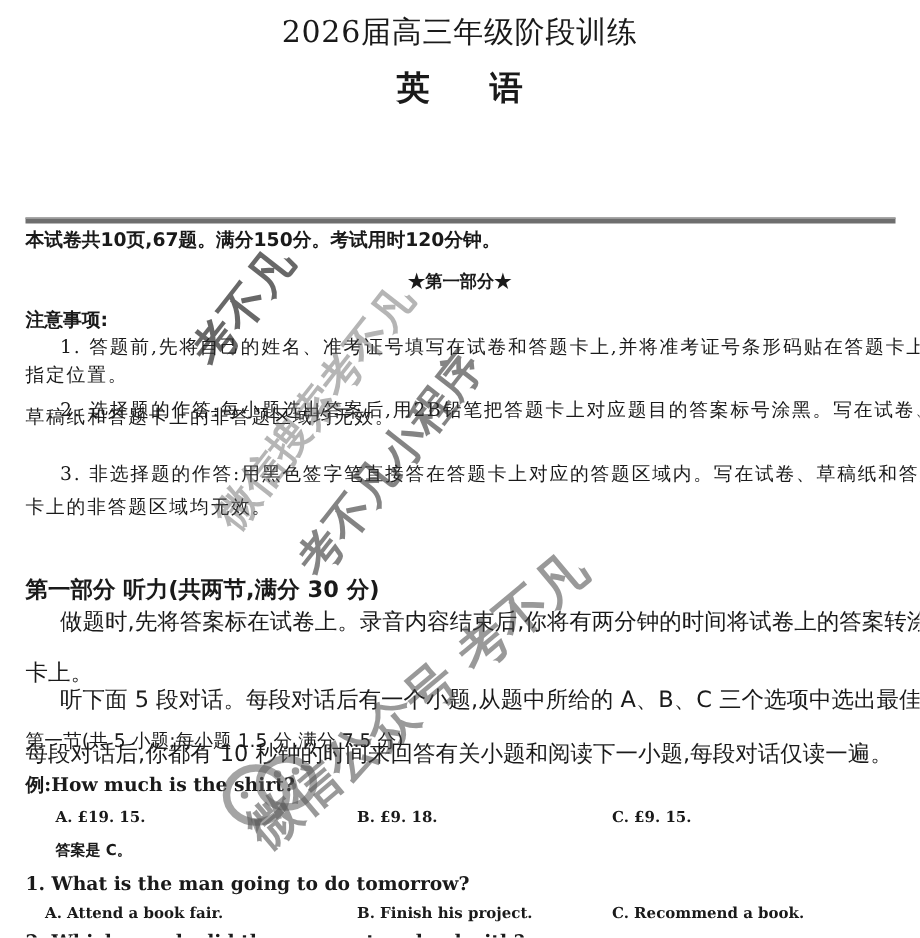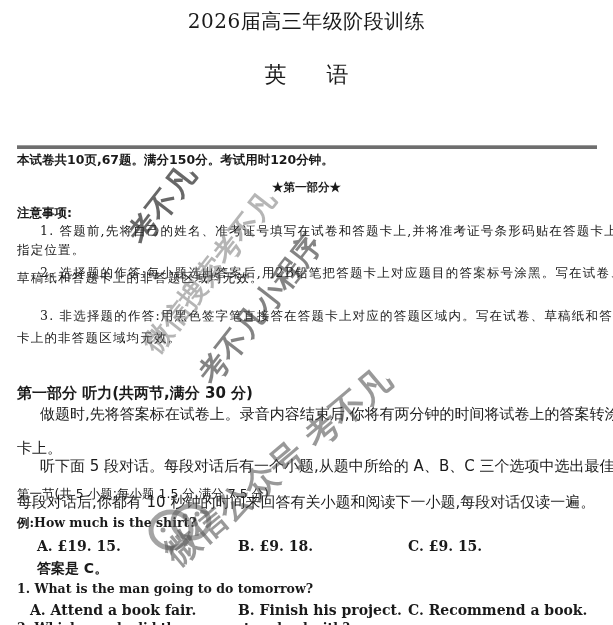--- a/index.html
+++ b/index.html
@@ -25,25 +25,25 @@
       top: 8px;
       left: 0; width: 613px;
       text-align: center;
       font-size: 20px;
       font-weight: normal;
       letter-spacing: 0.5px;
       font-family: "DejaVu Serif", serif;
     }
     .subject-title {
       position: absolute;
-      top: 60px;
+      top: 44px;
       left: 0; width: 613px;
       text-align: center;
       font-size: 22px;
-      font-weight: normal;
+      font-weight: bold;
       font-family: "DejaVu Sans", sans-serif;
       letter-spacing: 40px;
       padding-left: 40px;
       box-sizing: border-box;
     }
     .rule {
       position: absolute;
       left: 17px;
       top: 145px;
       width: 580px;
@@ -70,21 +70,21 @@
     .n4  { left: 40px; top: 351px; }
 
     .part-h { left: 17px; top: 384px; font-size: 15px; font-weight: bold; font-family: "DejaVu Sans", sans-serif; }
     .para { font-size: 15px; font-weight: normal; font-family: "DejaVu Sans", sans-serif; }
     .p1a { left: 40px; top: 405px; }
     .p1b { left: 17px; top: 427px; margin-top: 12px; }
     .sec-h { left: 17px; top: 449px; font-size: 12.5px; font-weight: normal; font-family: "DejaVu Sans", sans-serif; margin-top: 36px; }
     .p2a { left: 40px; top: 457px; }
     .p2b { left: 17px; top: 493px; }
     .eg { left: 17px; top: 514px; font-size: 12.5px; font-weight: bold; }
-    .opt { font-size: 14px; font-weight: bold; }
+    .opt { font-size: 10px; font-weight: bold; }
     .eg-a { left: 37px; top: 537px; }
     .eg-b { left: 238px; top: 537px; }
     .eg-c { left: 408px; top: 537px; }
     .eg-ans { left: 37px; top: 559px; font-family: "DejaVu Sans", sans-serif; }
     .q1 { left: 17px; top: 580px; font-size: 12.5px; font-weight: bold; }
     .q1-a { left: 30px; top: 601px; }
     .q1-b { left: 238px; top: 601px; }
     .q1-c { left: 408px; top: 601px; }
     .q2 { left: 17px; top: 619px; font-size: 12.5px; font-weight: bold; }
 

